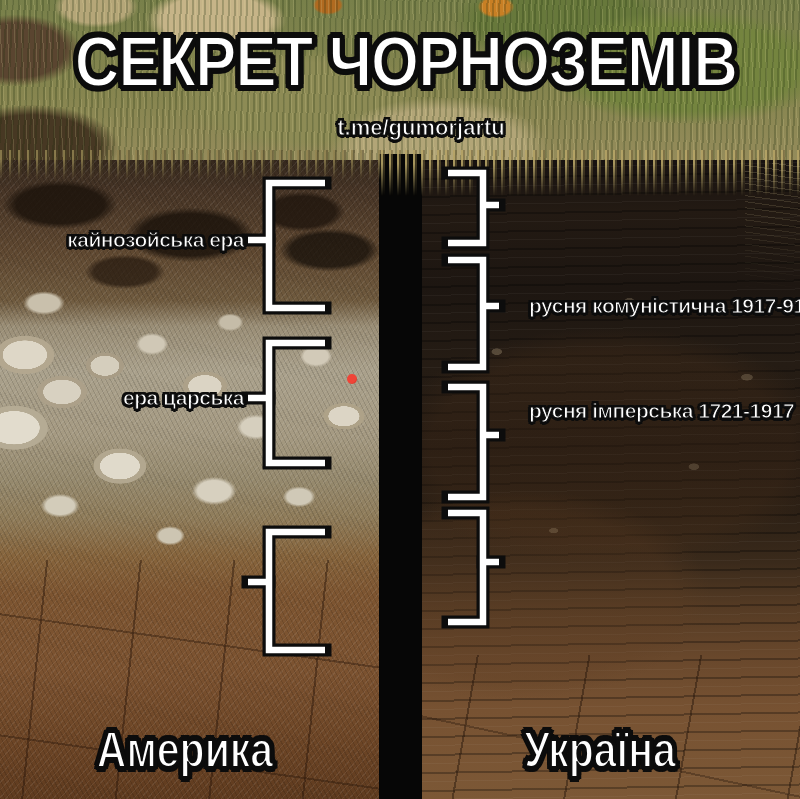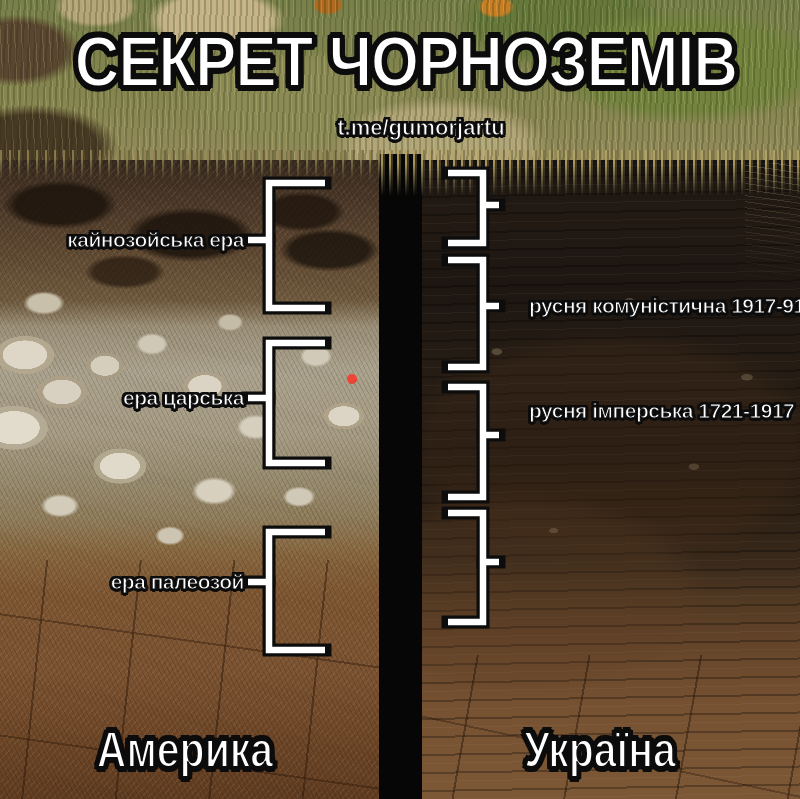--- a/index.html
+++ b/index.html
@@ -199,21 +199,20 @@
       <path class="bk" d="M42 56 H58"></path>
     <path class="wh" d="M7 7 H42 V116 H7"></path>
       <path class="wh" d="M42 56 H58"></path>
   </svg>
 
   <div id="title" class="o-lg">СЕКРЕТ ЧОРНОЗЕМІВ</div>
   <div id="watermark" class="o-sm">t.me/gumorjartu</div>
 
   <div class="era-label o-sm" style="top:225px">кайнозойська ера</div>
   <div class="era-label o-sm" style="top:383px">ера царська</div>
-  <div class="era-label o-sm" style="top:567px">ера палеозой</div>
 
   <div class="period-label o-sm" style="top:291px">русня комуністична 1917-91</div>
   <div class="period-label o-sm" style="top:396px">русня імперська 1721-1917</div>
 
   <div class="country o-lg" style="left:185px;top:724px">Америка</div>
   <div class="country o-lg" style="left:600px;top:724px">Україна</div>
 
 </div>
 
 </body></html>

